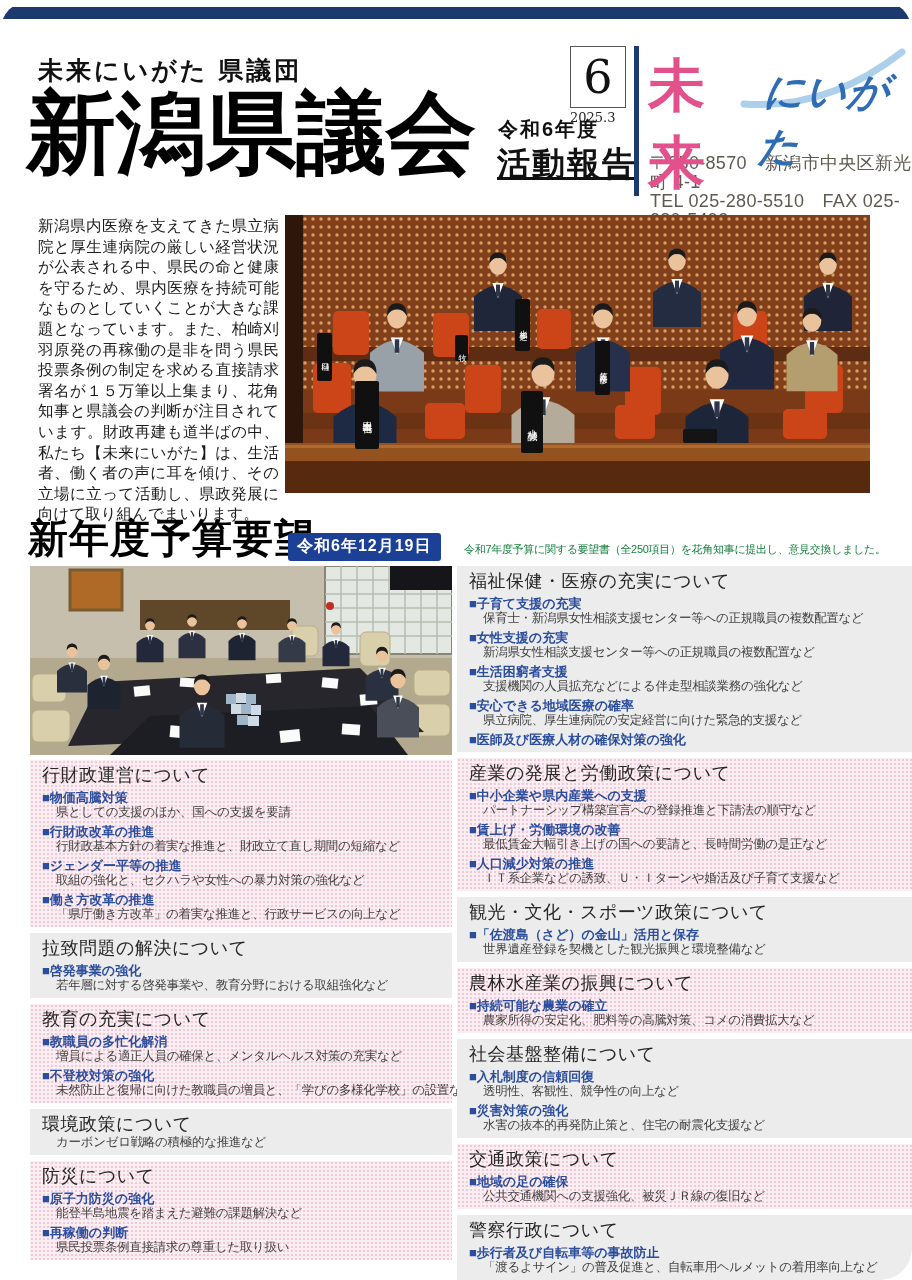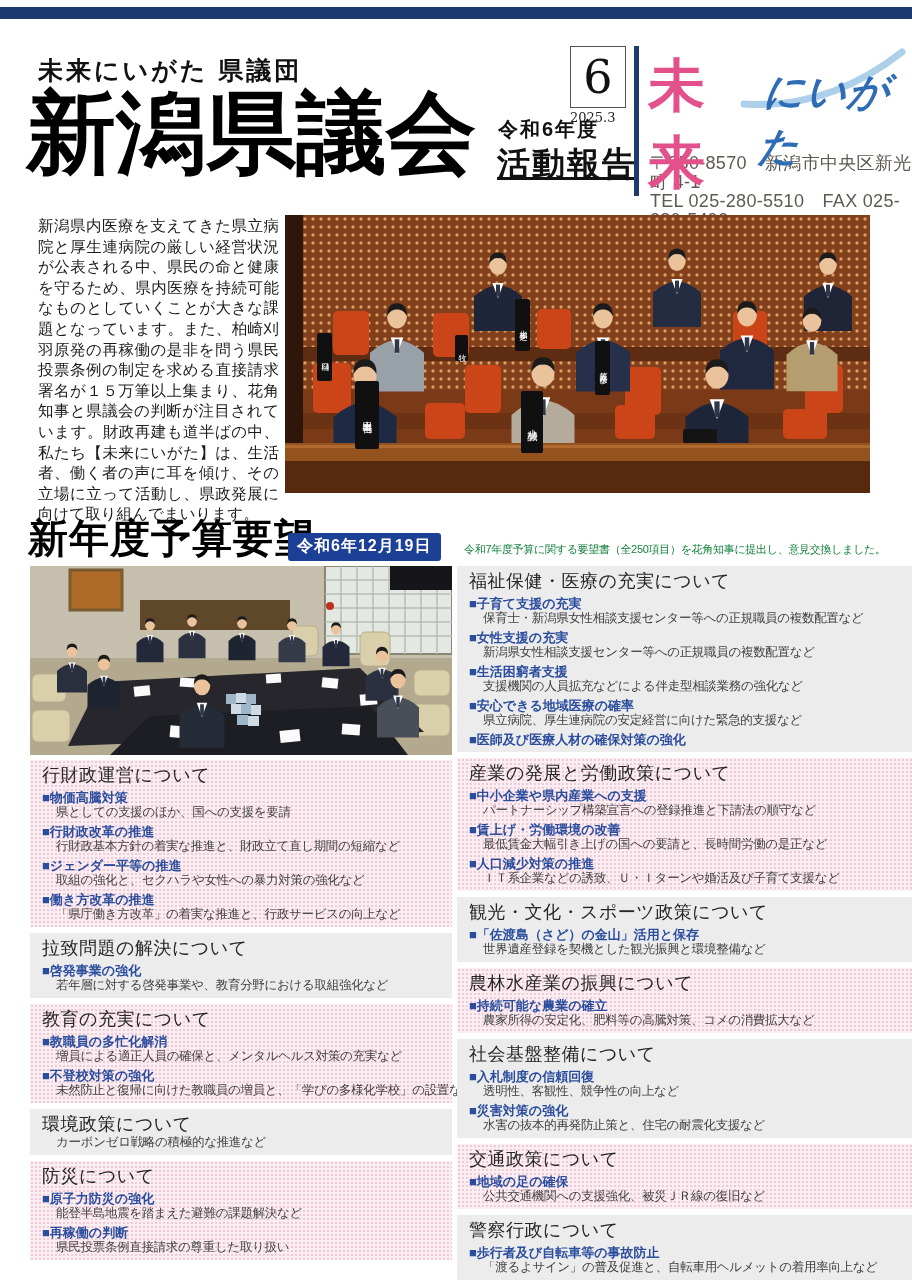--- a/index.html
+++ b/index.html
@@ -1,18 +1,18 @@
 <!DOCTYPE html>
 <html><head>
 <meta charset="utf-8">
 <style>
   html,body{margin:0;padding:0;}
   body{background:#ffffff;}
   .page{position:relative;width:912px;height:1280px;background:#fff;overflow:hidden;
-        font-family:"Liberation Sans","DejaVu Sans",sans-serif;color:#1f1f1f;}
+        font-family:"Liberation Sans","DejaVu Sans",sans-serif;color:#1f1f1f;border-radius:32px;}
 
   
   .topbar{position:absolute;left:0;top:7px;width:912px;height:12px;background:#1d3a6e;}
   .group-name{position:absolute;left:38px;top:54px;font-size:25px;font-weight:700;letter-spacing:3px;color:#111;}
   .main-title{position:absolute;left:26px;top:88px;font-size:90px;font-weight:900;line-height:1;letter-spacing:0px;color:#000;}
   .fiscal-year{position:absolute;left:498px;top:116px;font-size:20px;font-weight:600;letter-spacing:2px;color:#111;}
   .report-label{position:absolute;left:497px;top:142px;font-size:33px;font-weight:700;letter-spacing:2px;color:#111;text-decoration:underline;}
   .issue-box{position:absolute;left:570px;top:46px;width:54px;height:60px;border:1px solid #555;background:#fff;
              display:flex;align-items:center;justify-content:center;}
   .issue-num{font-family:"DejaVu Serif","Liberation Serif",serif;font-size:46px;color:#111;}

